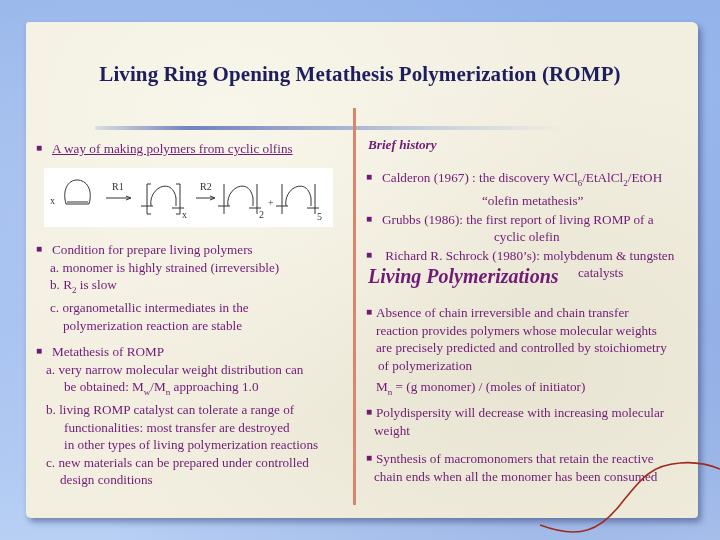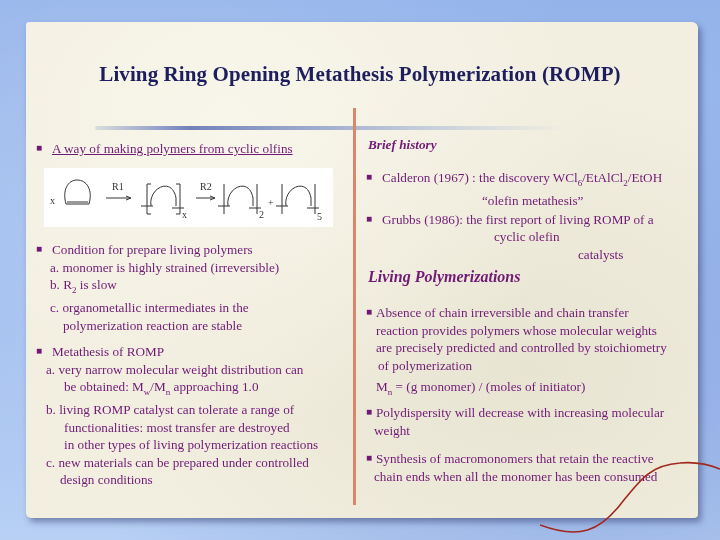--- a/index.html
+++ b/index.html
@@ -124,24 +124,25 @@
   <div style="padding-left:24px;">design conditions</div>
 </div>
 
 <div class="txt heading-it" style="left:368px; top:136px;">Brief history</div>
 
 <div class="txt" style="left:366px; top:168px;">
   <div><span class="bullet">■</span><span>Calderon (1967) : the discovery  WCl</span><sub>6</sub><span>/EtAlCl</span><sub>2</sub><span>/EtOH</span></div>
   <div style="padding-left:116px;">“olefin metathesis”</div>
   <div><span class="bullet">■</span><span>Grubbs (1986):   the first report of  living ROMP of a</span></div>
   <div style="padding-left:128px;">cyclic olefin</div>
+  <div><span class="bullet">■</span><span> Richard R. Schrock (1980’s): molybdenum &amp; tungsten</span></div>
   <div style="padding-left:212px;">catalysts</div>
 </div>
 
-<div class="txt heading-it" style="left:368px; top:268px; font-size:16px;">Living Polymerizations</div>
+<div class="txt heading-it" style="left:368px; top:268px; font-size:20px;">Living Polymerizations</div>
 
 <div class="txt" style="left:366px; top:303px;">
   <div><span class="bullet" style="width:10px;">■</span><span>Absence of chain irreversible and chain transfer</span></div>
   <div style="padding-left:10px;">reaction provides polymers whose molecular weights</div>
   <div style="padding-left:10px;">are precisely predicted and controlled by stoichiometry</div>
   <div style="padding-left:12px;">of polymerization</div>
   <div style="padding-left:10px; margin-top:4px;"><span>M</span><sub>n</sub><span> =  (g monomer) / (moles of initiator)</span></div>
   <div style="margin-top:2px;"><span class="bullet" style="width:10px;">■</span><span>Polydispersity will  decrease with increasing molecular</span></div>
   <div style="padding-left:8px;">weight</div>
   <div style="margin-top:10px;"><span class="bullet" style="width:10px;">■</span><span>Synthesis of macromonomers that retain the reactive</span></div>

